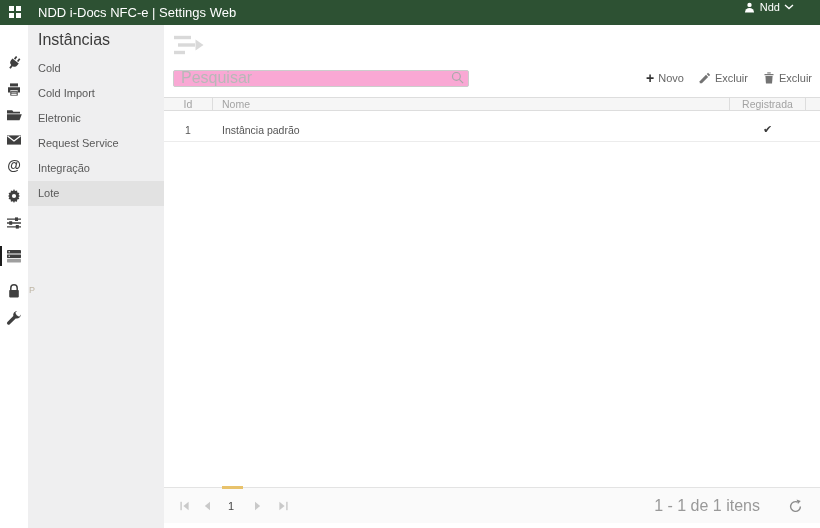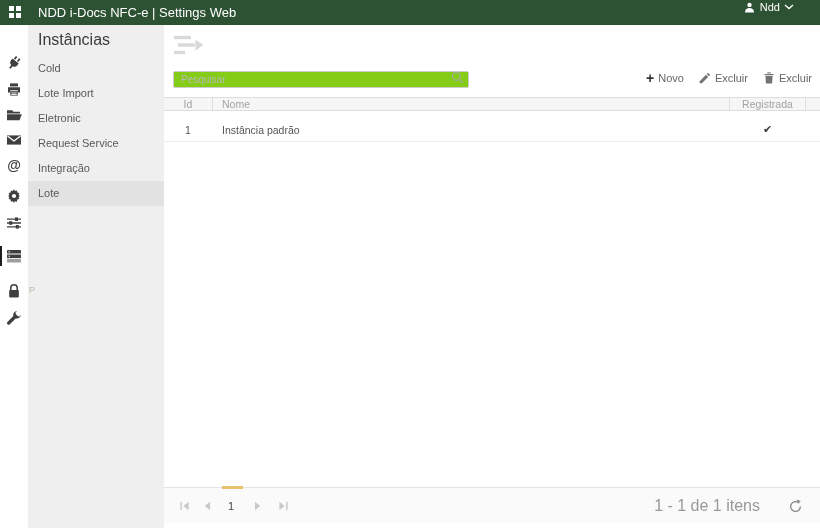--- a/index.html
+++ b/index.html
@@ -36,22 +36,22 @@
   .side-items{position:absolute;left:0;right:0;top:31px;}
   .side-item{height:25px;line-height:25px;padding-left:10px;font-size:11px;color:#595959;cursor:pointer;}
   .side-item.selected{background:var(--selected-item-bg);}
 
   
   .main{position:absolute;left:164px;top:25px;width:656px;height:503px;background:#fff;}
   .header-icon{position:absolute;left:8px;top:5px;width:34px;height:30px;}
   .page-title{position:absolute;left:42px;top:9px;font-size:17px;color:var(--title-color);}
 
   .search-wrap{position:absolute;left:9px;top:44px;width:296px;height:17px;}
-  .search-wrap input{width:100%;height:100%;border:1px solid #ccc;border-radius:2px;font-size:10px;
-      padding:0 20px 0 7px;color:#555;outline:none;font-family:inherit;background:#84cc16;}
+  .search-wrap input{width:100%;height:100%;border:1px solid #ccc;border-radius:2px;font-size:16px;
+      padding:0 20px 0 7px;color:#555;outline:none;font-family:inherit;background:#f9a8d4;}
   .search-wrap input::placeholder{color:#b8b8b8;}
   .search-icon{position:absolute;right:5px;top:2px;width:13px;height:13px;}
 
   .actions{position:absolute;right:8px;top:44px;height:17px;display:flex;align-items:center;gap:15px;
            font-size:11px;color:#666;}
   .action{display:flex;align-items:center;gap:4px;cursor:pointer;white-space:nowrap;}
   .plus-glyph{font-size:14px;font-weight:bold;color:#333;line-height:12px;}
   .action svg{display:block;}
 
   
@@ -176,21 +176,21 @@
   </div>
   <div class="rail-indicator"></div>
 </div>
 
 <span class="clipped-tip">P</span>
 
 <div class="sidebar">
   <div class="sidebar-title">Instâncias</div>
   <div class="side-items">
     <div class="side-item">Cold</div>
-    <div class="side-item">Lote Import</div>
+    <div class="side-item">Cold Import</div>
     <div class="side-item">Eletronic</div>
     <div class="side-item">Request Service</div>
     <div class="side-item">Integração</div>
     <div class="side-item selected">Lote</div>
   </div>
 </div>
 
 <div class="main">
 
   <svg class="header-icon" viewBox="0 0 34 30">

